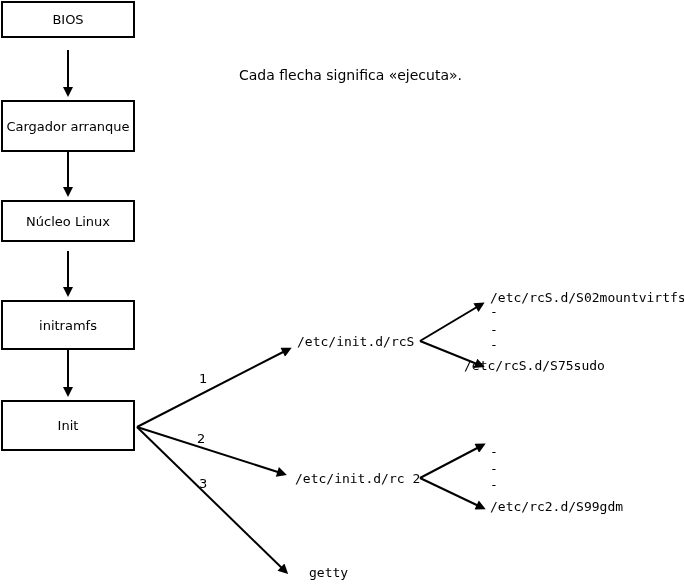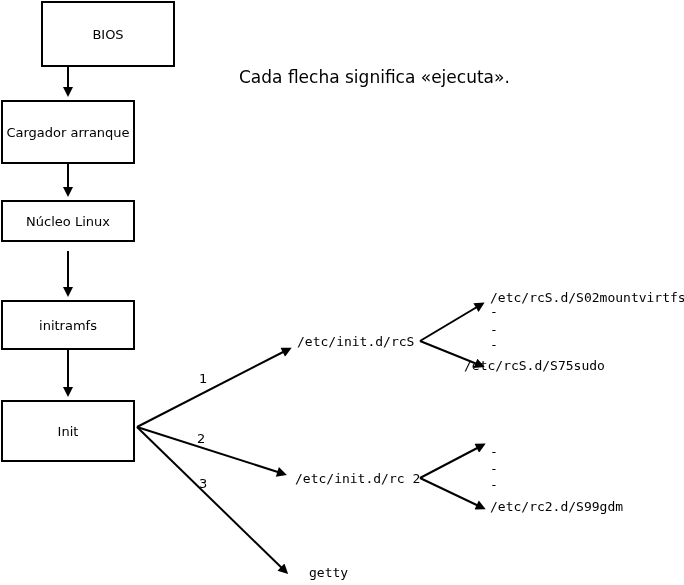--- a/index.html
+++ b/index.html
@@ -22,30 +22,30 @@
     width: 134px;
     box-sizing: border-box;
     border: 2px solid #000000;
     background: #ffffff;
     display: flex;
     align-items: center;
     justify-content: center;
     font-size: 13px;
     text-align: center;
   }
-  .box-bios      { top: 1px;   height: 66px; margin-left: 40px; }
-  .box-cargador  { top: 100px; height: 64px; }
+  .box-bios      { top: 1px;   height: 37px; }
+  .box-cargador  { top: 100px; height: 52px; }
   .box-nucleo    { top: 200px; height: 42px; }
   .box-initramfs { top: 300px; height: 50px; align-items: center; }
-  .box-init      { top: 400px; height: 62px; }
+  .box-init      { top: 400px; height: 51px; }
   .caption {
     position: absolute;
     left: 239px;
     top: 67px;
-    font-size: 17px;
+    font-size: 14px;
     white-space: nowrap;
   }
   .branch-num {
     position: absolute;
     font-size: 13px;
   }
   .num-1 { left: 199px; top: 371px; }
   .num-2 { left: 197px; top: 431px; }
   .num-3 { left: 199px; top: 476px; }
   .mono {

